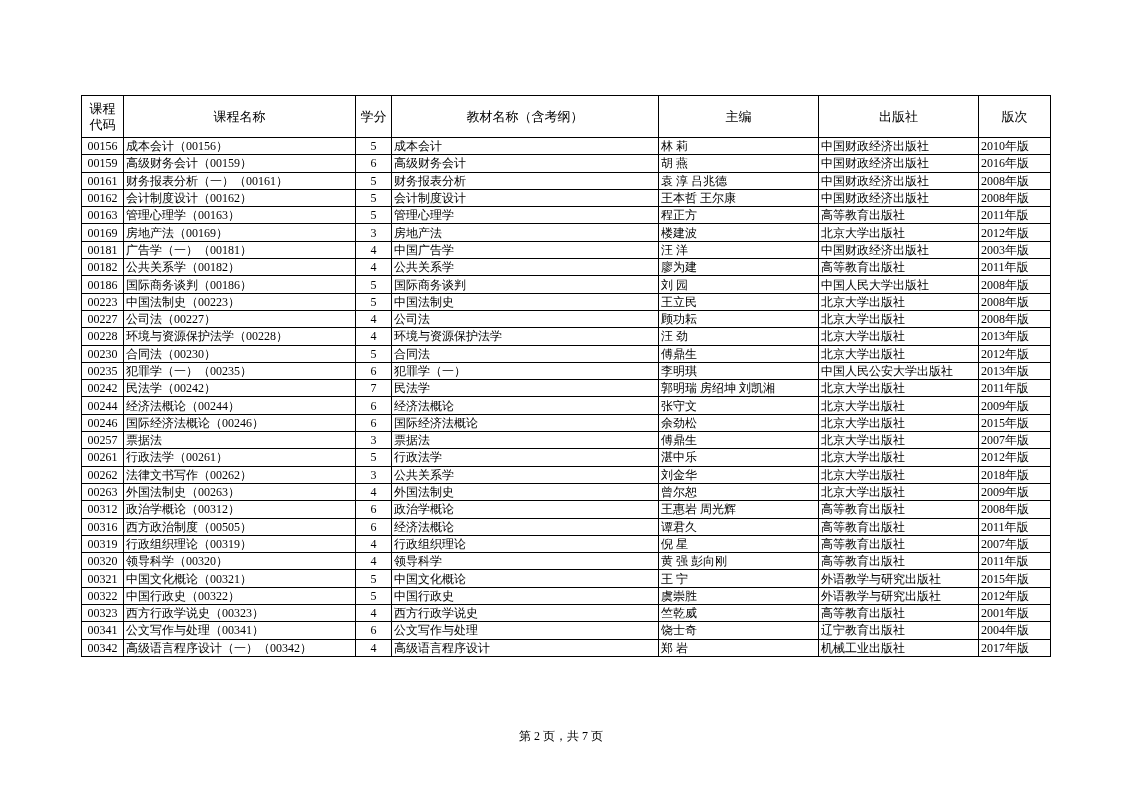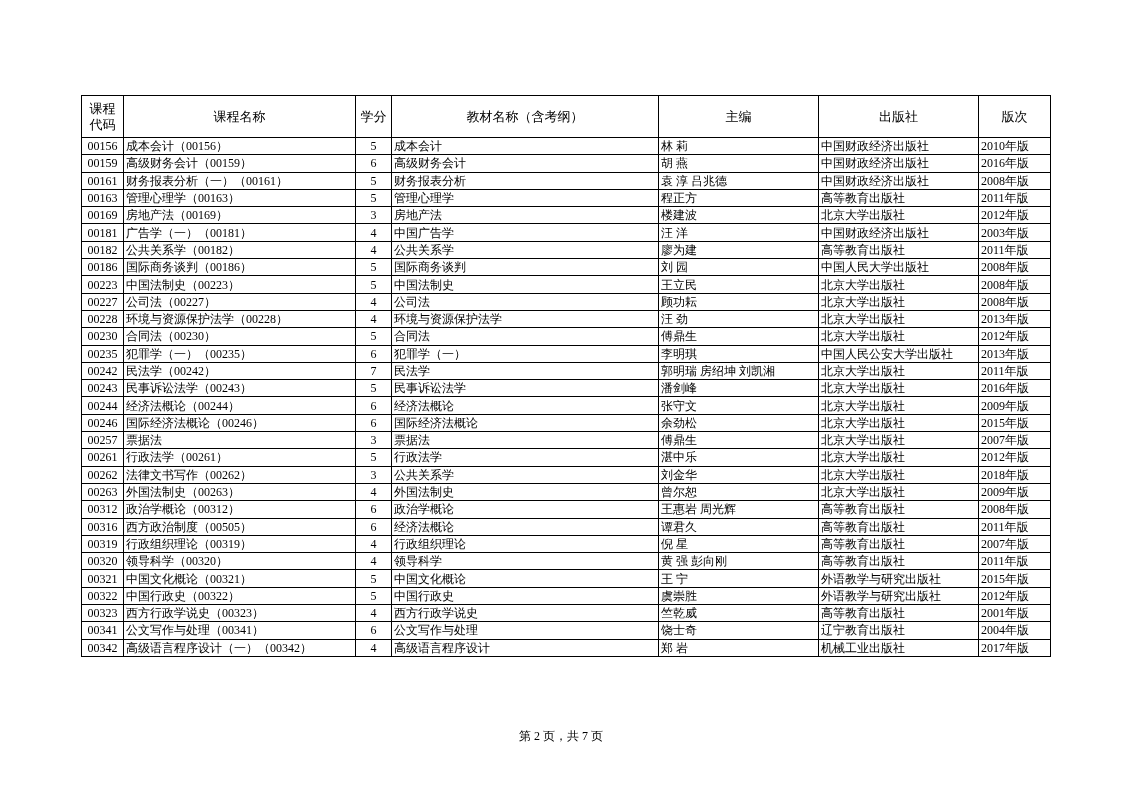--- a/index.html
+++ b/index.html
@@ -65,20 +65,29 @@
       <tr>
         <td class="c-code">00161</td>
         <td class="c-name">财务报表分析（一）（00161）</td>
         <td class="c-credit">5</td>
         <td class="c-book">财务报表分析</td>
         <td class="c-editor">袁   淳  吕兆德</td>
         <td class="c-pub">中国财政经济出版社</td>
         <td class="c-ed">2008年版</td>
       </tr>
       <tr>
+        <td class="c-code">00162</td>
+        <td class="c-name">会计制度设计（00162）</td>
+        <td class="c-credit">5</td>
+        <td class="c-book">会计制度设计</td>
+        <td class="c-editor">王本哲  王尔康</td>
+        <td class="c-pub">中国财政经济出版社</td>
+        <td class="c-ed">2008年版</td>
+      </tr>
+      <tr>
         <td class="c-code">00163</td>
         <td class="c-name">管理心理学（00163）</td>
         <td class="c-credit">5</td>
         <td class="c-book">管理心理学</td>
         <td class="c-editor">程正方</td>
         <td class="c-pub">高等教育出版社</td>
         <td class="c-ed">2011年版</td>
       </tr>
       <tr>
         <td class="c-code">00169</td>
@@ -162,29 +171,20 @@
         <td class="c-ed">2013年版</td>
       </tr>
       <tr>
         <td class="c-code">00242</td>
         <td class="c-name">民法学（00242）</td>
         <td class="c-credit">7</td>
         <td class="c-book">民法学</td>
         <td class="c-editor">郭明瑞  房绍坤  刘凯湘</td>
         <td class="c-pub">北京大学出版社</td>
         <td class="c-ed">2011年版</td>
-      </tr>
-      <tr>
-        <td class="c-code">00243</td>
-        <td class="c-name">民事诉讼法学（00243）</td>
-        <td class="c-credit">5</td>
-        <td class="c-book">民事诉讼法学</td>
-        <td class="c-editor">潘剑峰</td>
-        <td class="c-pub">北京大学出版社</td>
-        <td class="c-ed">2016年版</td>
       </tr>
       <tr>
         <td class="c-code">00244</td>
         <td class="c-name">经济法概论（00244）</td>
         <td class="c-credit">6</td>
         <td class="c-book">经济法概论</td>
         <td class="c-editor">张守文</td>
         <td class="c-pub">北京大学出版社</td>
         <td class="c-ed">2009年版</td>
       </tr>

